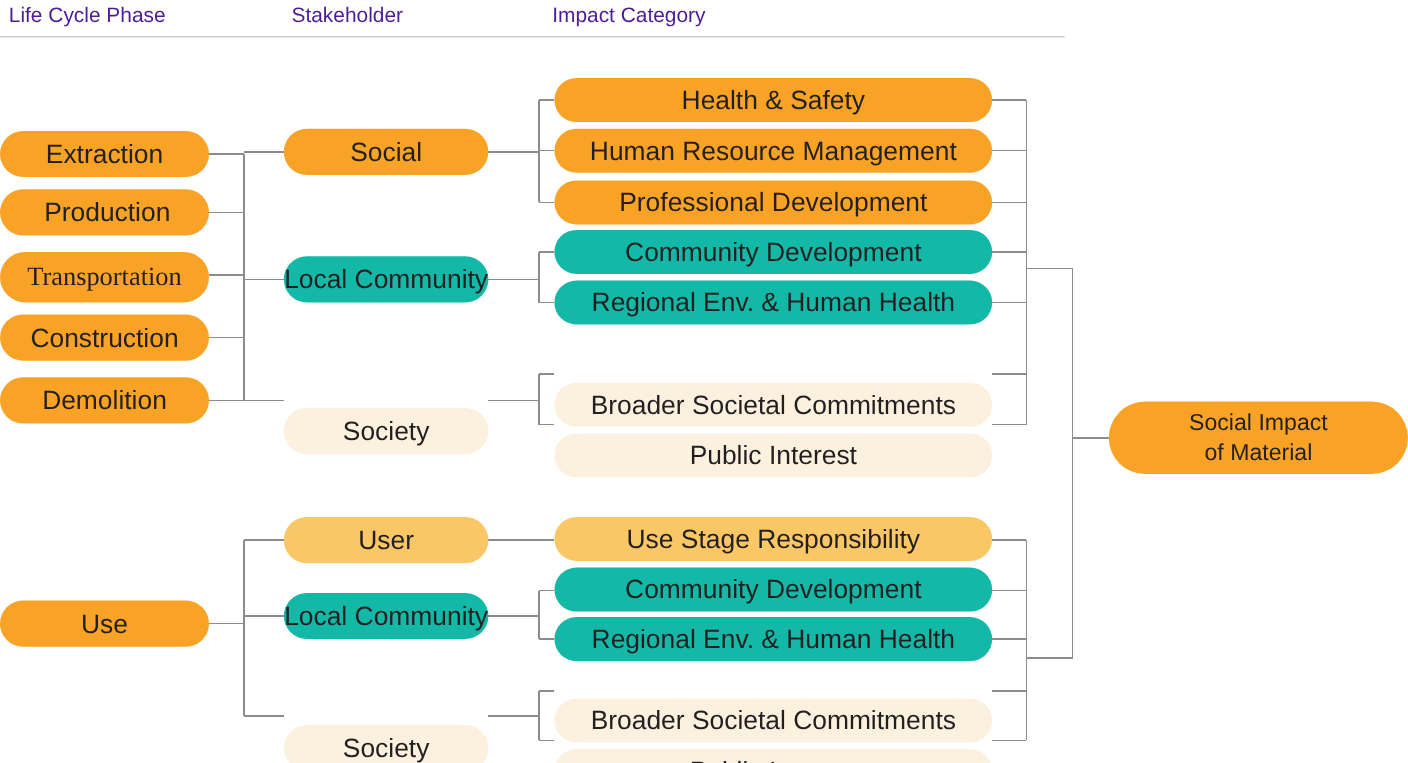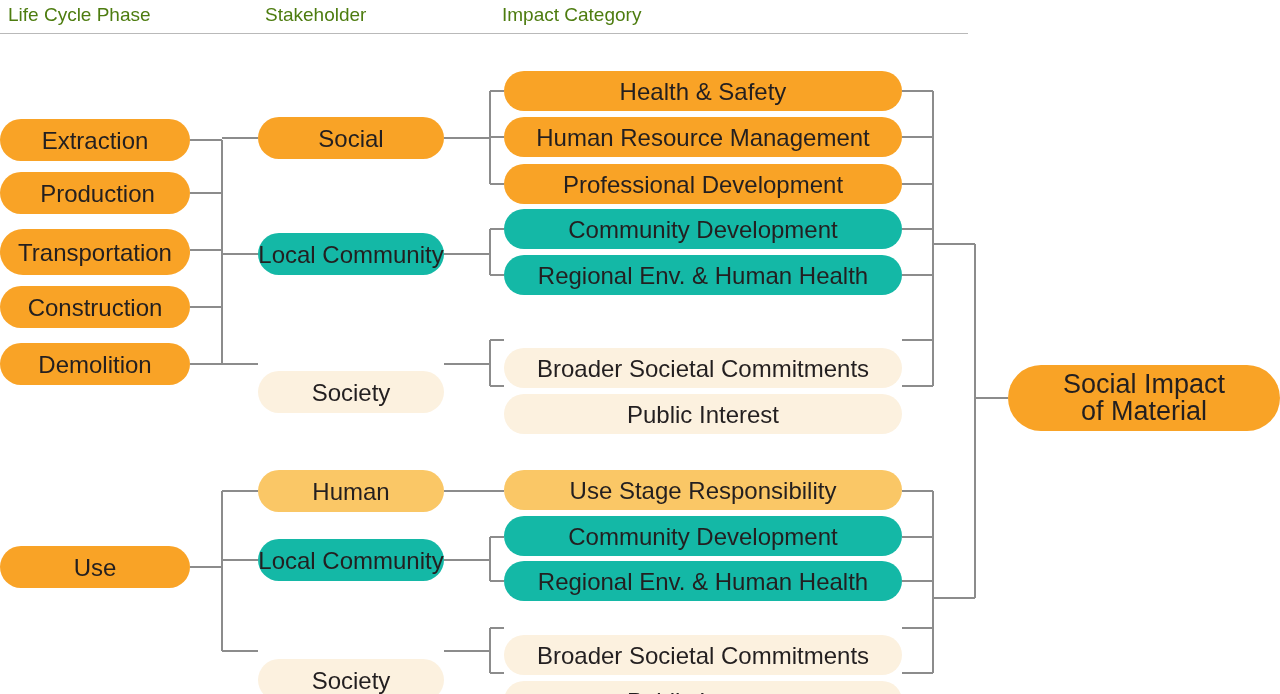--- a/index.html
+++ b/index.html
@@ -18,21 +18,21 @@
     width: 1280px;
     height: 694px;
     overflow: hidden;
     background: #ffffff;
   }
   
   .col-header {
     position: absolute;
     font-size: 19px;
     line-height: 22px;
-    color: #4d7c0f;
+    color: #4c1d95;
     white-space: nowrap;
   }
   .header-rule {
     position: absolute;
     left: 0;
     top: 33px;
     width: 968px;
     height: 1px;
     background: #b9b9b9;
   }
@@ -58,21 +58,21 @@
     line-height: 23px;
     color: #231f20;
     padding: 0 10px;
     white-space: nowrap;
   }
   .tone-deep  { background: #F9A326; }
   .tone-mid   { background: #FAC766; }
   .tone-light { background: #14b8a6; }
   .tone-pale  { background: #FCF1DF; margin-top: 28px; }
   .node.goal {
-    font-size: 27px;
+    font-size: 21px;
     line-height: 27px;
   }
 </style>
 </head>
 <body>
 
 <div id="canvas">
 
   <div id="headers">
       <div class="col-header" style="left: 8px; top: 4px;">Life Cycle Phase</div>
@@ -134,30 +134,30 @@
       <path d="M933,491 V673" fill="none" stroke="#8c8c8c" stroke-width="1.4" shape-rendering="crispEdges"></path>
       <path d="M933,244 H975" fill="none" stroke="#8c8c8c" stroke-width="1.4" shape-rendering="crispEdges"></path>
       <path d="M933,598 H975" fill="none" stroke="#8c8c8c" stroke-width="1.4" shape-rendering="crispEdges"></path>
       <path d="M975,244 V598" fill="none" stroke="#8c8c8c" stroke-width="1.4" shape-rendering="crispEdges"></path>
       <path d="M975,398 H1008" fill="none" stroke="#8c8c8c" stroke-width="1.4" shape-rendering="crispEdges"></path>
     </svg>
 
   <div id="phase-nodes">
       <div class="node tone-deep" style="left: 0px; top: 119px; width: 190px; height: 42px;">Extraction</div>
       <div class="node tone-deep" style="left: 0px; top: 172px; width: 190px; height: 42px; padding-left: 15px;">Production</div>
-      <div class="node tone-deep" style="left: 0px; top: 229px; width: 190px; height: 46px;">Transportation</div>
+      <div class="node tone-deep" style="left: 0px; top: 229px; width: 190px; height: 46px; font-family: Liberation Serif, serif;">Transportation</div>
       <div class="node tone-deep" style="left: 0px; top: 286px; width: 190px; height: 42px;">Construction</div>
       <div class="node tone-deep" style="left: 0px; top: 343px; width: 190px; height: 42px;">Demolition</div>
       <div class="node tone-deep" style="left: 0px; top: 546px; width: 190px; height: 42px;">Use</div>
     </div>
   <div id="stakeholder-nodes">
       <div class="node tone-deep" style="left: 258px; top: 117px; width: 186px; height: 42px;">Social</div>
       <div class="node tone-light" style="left: 258px; top: 233px; width: 186px; height: 42px;">Local Community</div>
       <div class="node tone-pale" style="left: 258px; top: 343px; width: 186px; height: 42px;">Society</div>
-      <div class="node tone-mid" style="left: 258px; top: 470px; width: 186px; height: 42px;">Human</div>
+      <div class="node tone-mid" style="left: 258px; top: 470px; width: 186px; height: 42px;">User</div>
       <div class="node tone-light" style="left: 258px; top: 539px; width: 186px; height: 42px;">Local Community</div>
       <div class="node tone-pale" style="left: 258px; top: 631px; width: 186px; height: 42px;">Society</div>
     </div>
   <div id="impact-nodes">
       <div class="node tone-deep" style="left: 504px; top: 71px; width: 398px; height: 40px;">Health &amp; Safety</div>
       <div class="node tone-deep" style="left: 504px; top: 117px; width: 398px; height: 40px;">Human Resource Management</div>
       <div class="node tone-deep" style="left: 504px; top: 164px; width: 398px; height: 40px;">Professional Development</div>
       <div class="node tone-light" style="left: 504px; top: 209px; width: 398px; height: 40px;">Community Development</div>
       <div class="node tone-light" style="left: 504px; top: 255px; width: 398px; height: 40px;">Regional Env. &amp; Human Health</div>
       <div class="node tone-pale" style="left: 504px; top: 320px; width: 398px; height: 40px;">Broader Societal Commitments</div>

